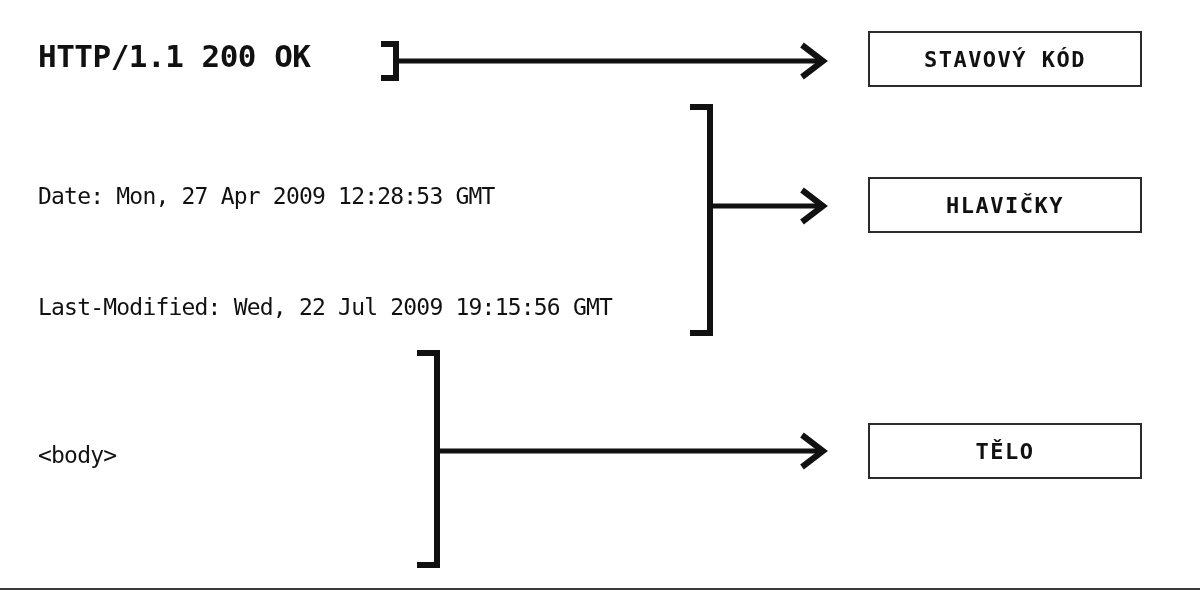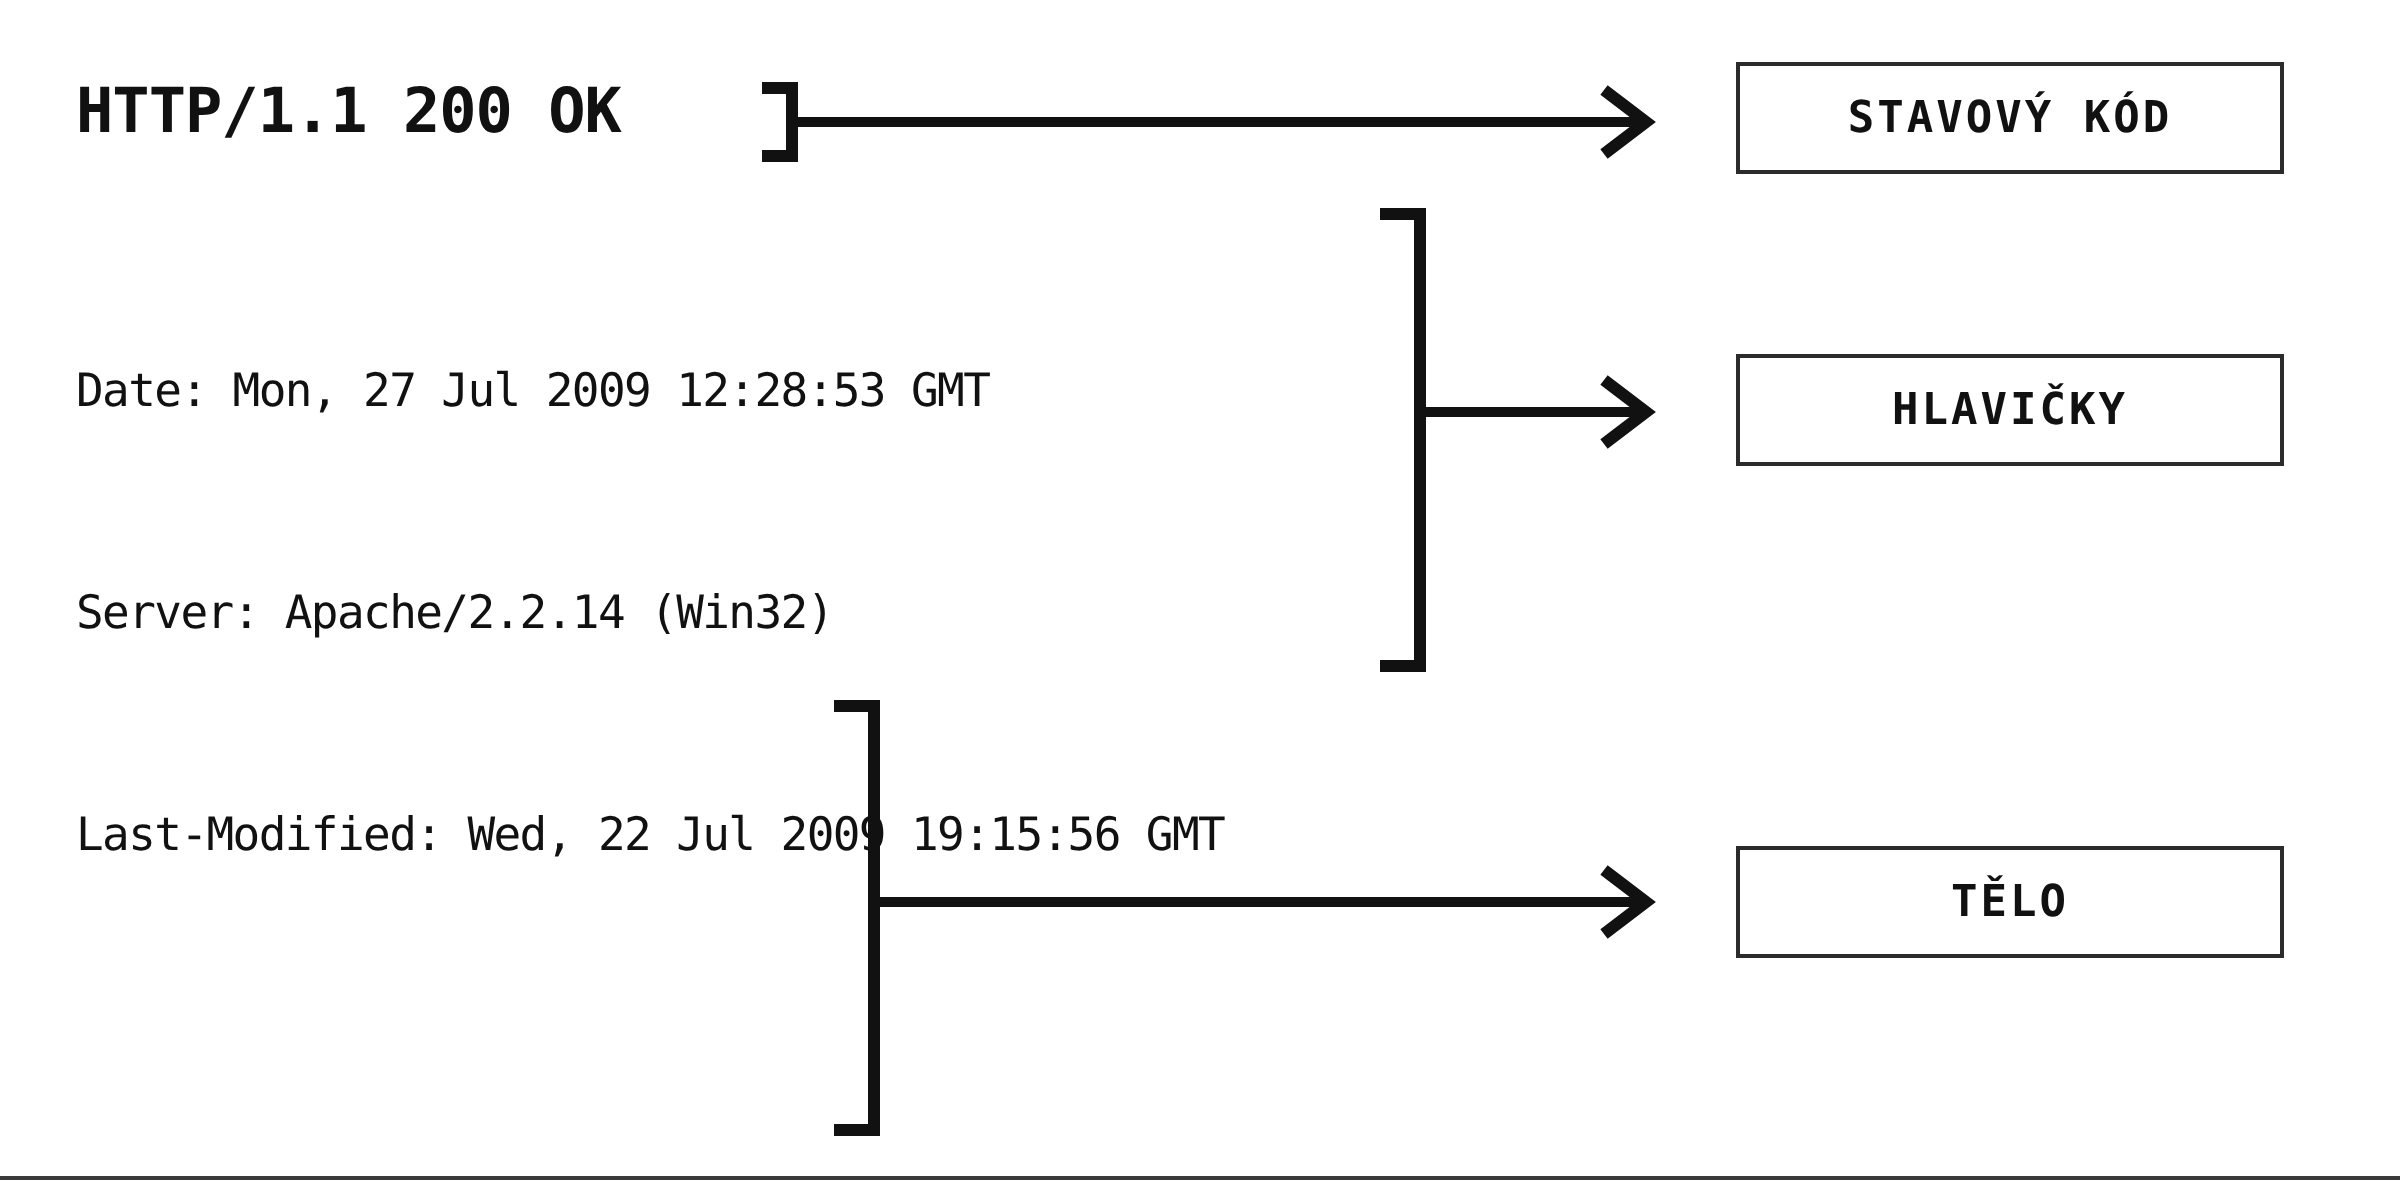--- a/index.html
+++ b/index.html
@@ -101,28 +101,28 @@
   }
 </style>
 </head>
 <body>
 
 <div id="canvas">
 
   <div class="response-block" id="status-line">HTTP/1.1 200 OK</div>
 
   <div class="response-block" id="headers-block">
-    <span class="code-line">Date: Mon, 27 Jul 2009 12:28:53 GMT</span>
-    <span class="code-line">Server: Apache/2.2.14 (Win32)</span>
+    <span class="code-line">Date: Mon, 27 Apr 2009 12:28:53 GMT</span>
     <span class="code-line">Last-Modified: Wed, 22 Jul 2009 19:15:56 GMT</span>
     
     
   </div>
 
   <div class="response-block" id="body-block">
+    <span class="code-line">&lt;body&gt;</span>
     
     
     
   </div>
 
   <svg id="connectors" viewBox="0 0 1200 600">
 
     <g>
       <path d="M 381 44 L 396 44 L 396 78 L 381 78" fill="none" stroke="#111111" stroke-width="6" stroke-linecap="butt" stroke-linejoin="miter"></path>
     </g>

